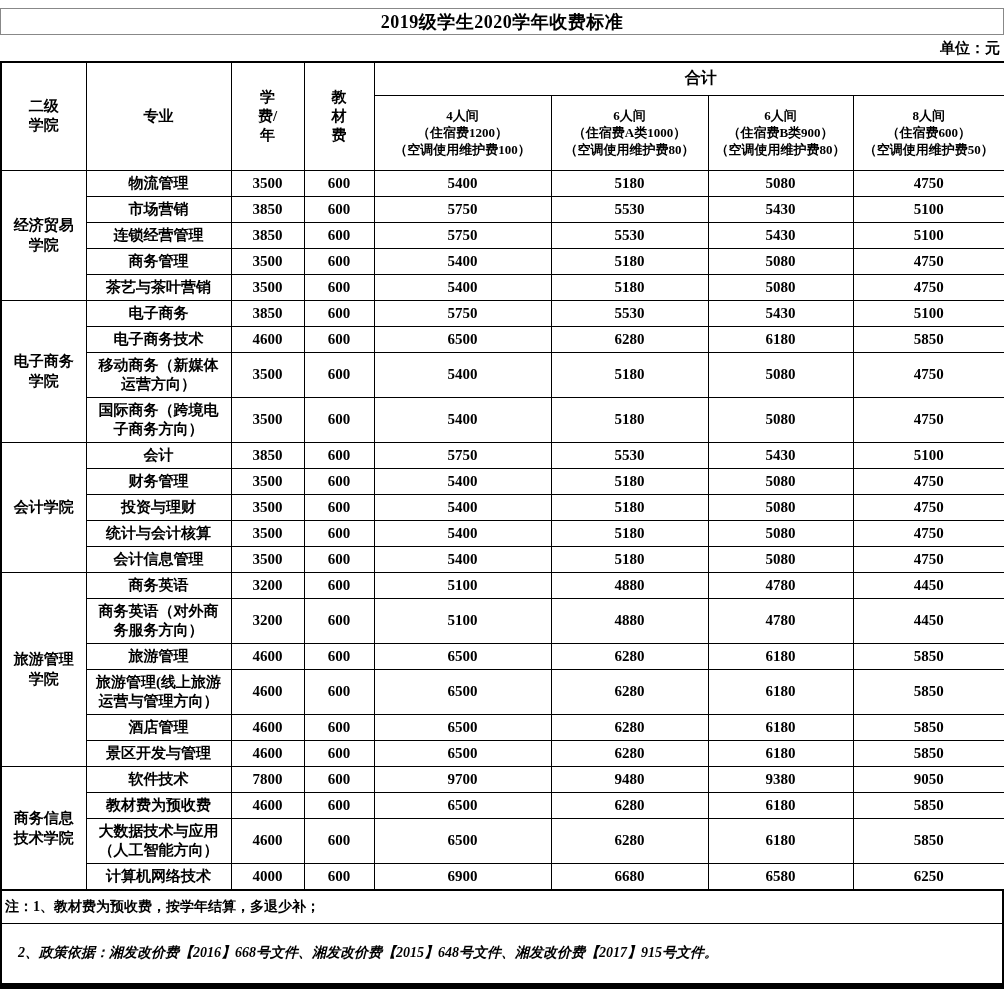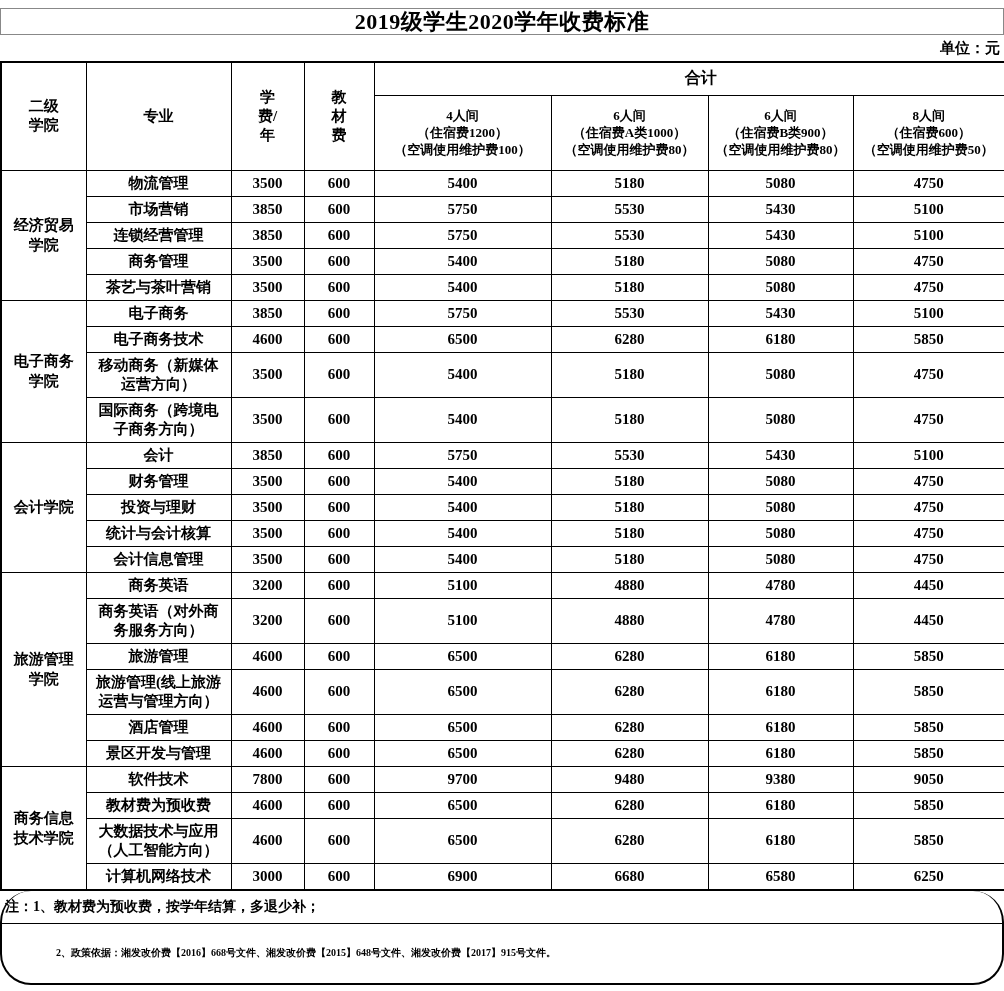--- a/index.html
+++ b/index.html
@@ -11,21 +11,21 @@
     font-weight: bold;
   }
   .sheet { width: 1004px; padding-top: 8px; }
 
   .title-box {
     border: 1px solid #888;
     height: 27px;
     display: flex;
     align-items: center;
     justify-content: center;
-    font-size: 22px;
+    font-size: 18px;
     letter-spacing: 0.5px;
   }
   .unit-row {
     height: 26px;
     display: flex;
     align-items: center;
     justify-content: flex-end;
     padding-right: 4px;
     font-size: 15px;
   }
@@ -46,35 +46,35 @@
   th.h-total { font-size: 16px; height: 33px; padding-left: 23px; }
   th.h-room { height: 75px; font-size: 13px; line-height: 17px; padding: 2px; }
   td.college { font-size: 15px; line-height: 20px; padding: 2px 10px; }
   td.major   { font-size: 15px; line-height: 19px; padding: 3px 9px; }
   td.num     { font-size: 15px; }
   tbody tr { height: 26px; }
 
   .notes {
     border-left: 2px solid #000;
     border-right: 2px solid #000;
-    border-bottom: 2px solid #000000;
-    border-radius: 31px;
+    border-bottom: 6px solid #000000;
   }
   .note-1 {
     min-height: 32px;
     font-size: 14px;
     padding: 7px 4px 4px 3px;
   }
   .note-2 {
     border-top: 1px solid #000;
     min-height: 60px;
     display: flex;
     align-items: center;
-    font-size: 10px;
-    padding-left: 54px;
+    font-size: 14px;
+    padding-left: 16px;
+    font-style: italic;
   }
 </style>
 </head>
 <body>
 
 <div class="sheet">
 
   <div class="title-box">2019级学生2020学年收费标准</div>
 
   <div class="unit-row">单位：元</div>
@@ -329,21 +329,21 @@
           <td class="major">大数据技术与应用（人工智能方向）</td>
           <td class="num">4600</td>
           <td class="num">600</td>
           <td class="num">6500</td>
           <td class="num">6280</td>
           <td class="num">6180</td>
           <td class="num">5850</td>
         </tr>
         <tr>
           <td class="major">计算机网络技术</td>
-          <td class="num">3000</td>
+          <td class="num">4000</td>
           <td class="num">600</td>
           <td class="num">6900</td>
           <td class="num">6680</td>
           <td class="num">6580</td>
           <td class="num">6250</td>
         </tr>
       </tbody>
   </table>
 
   <div class="notes">

